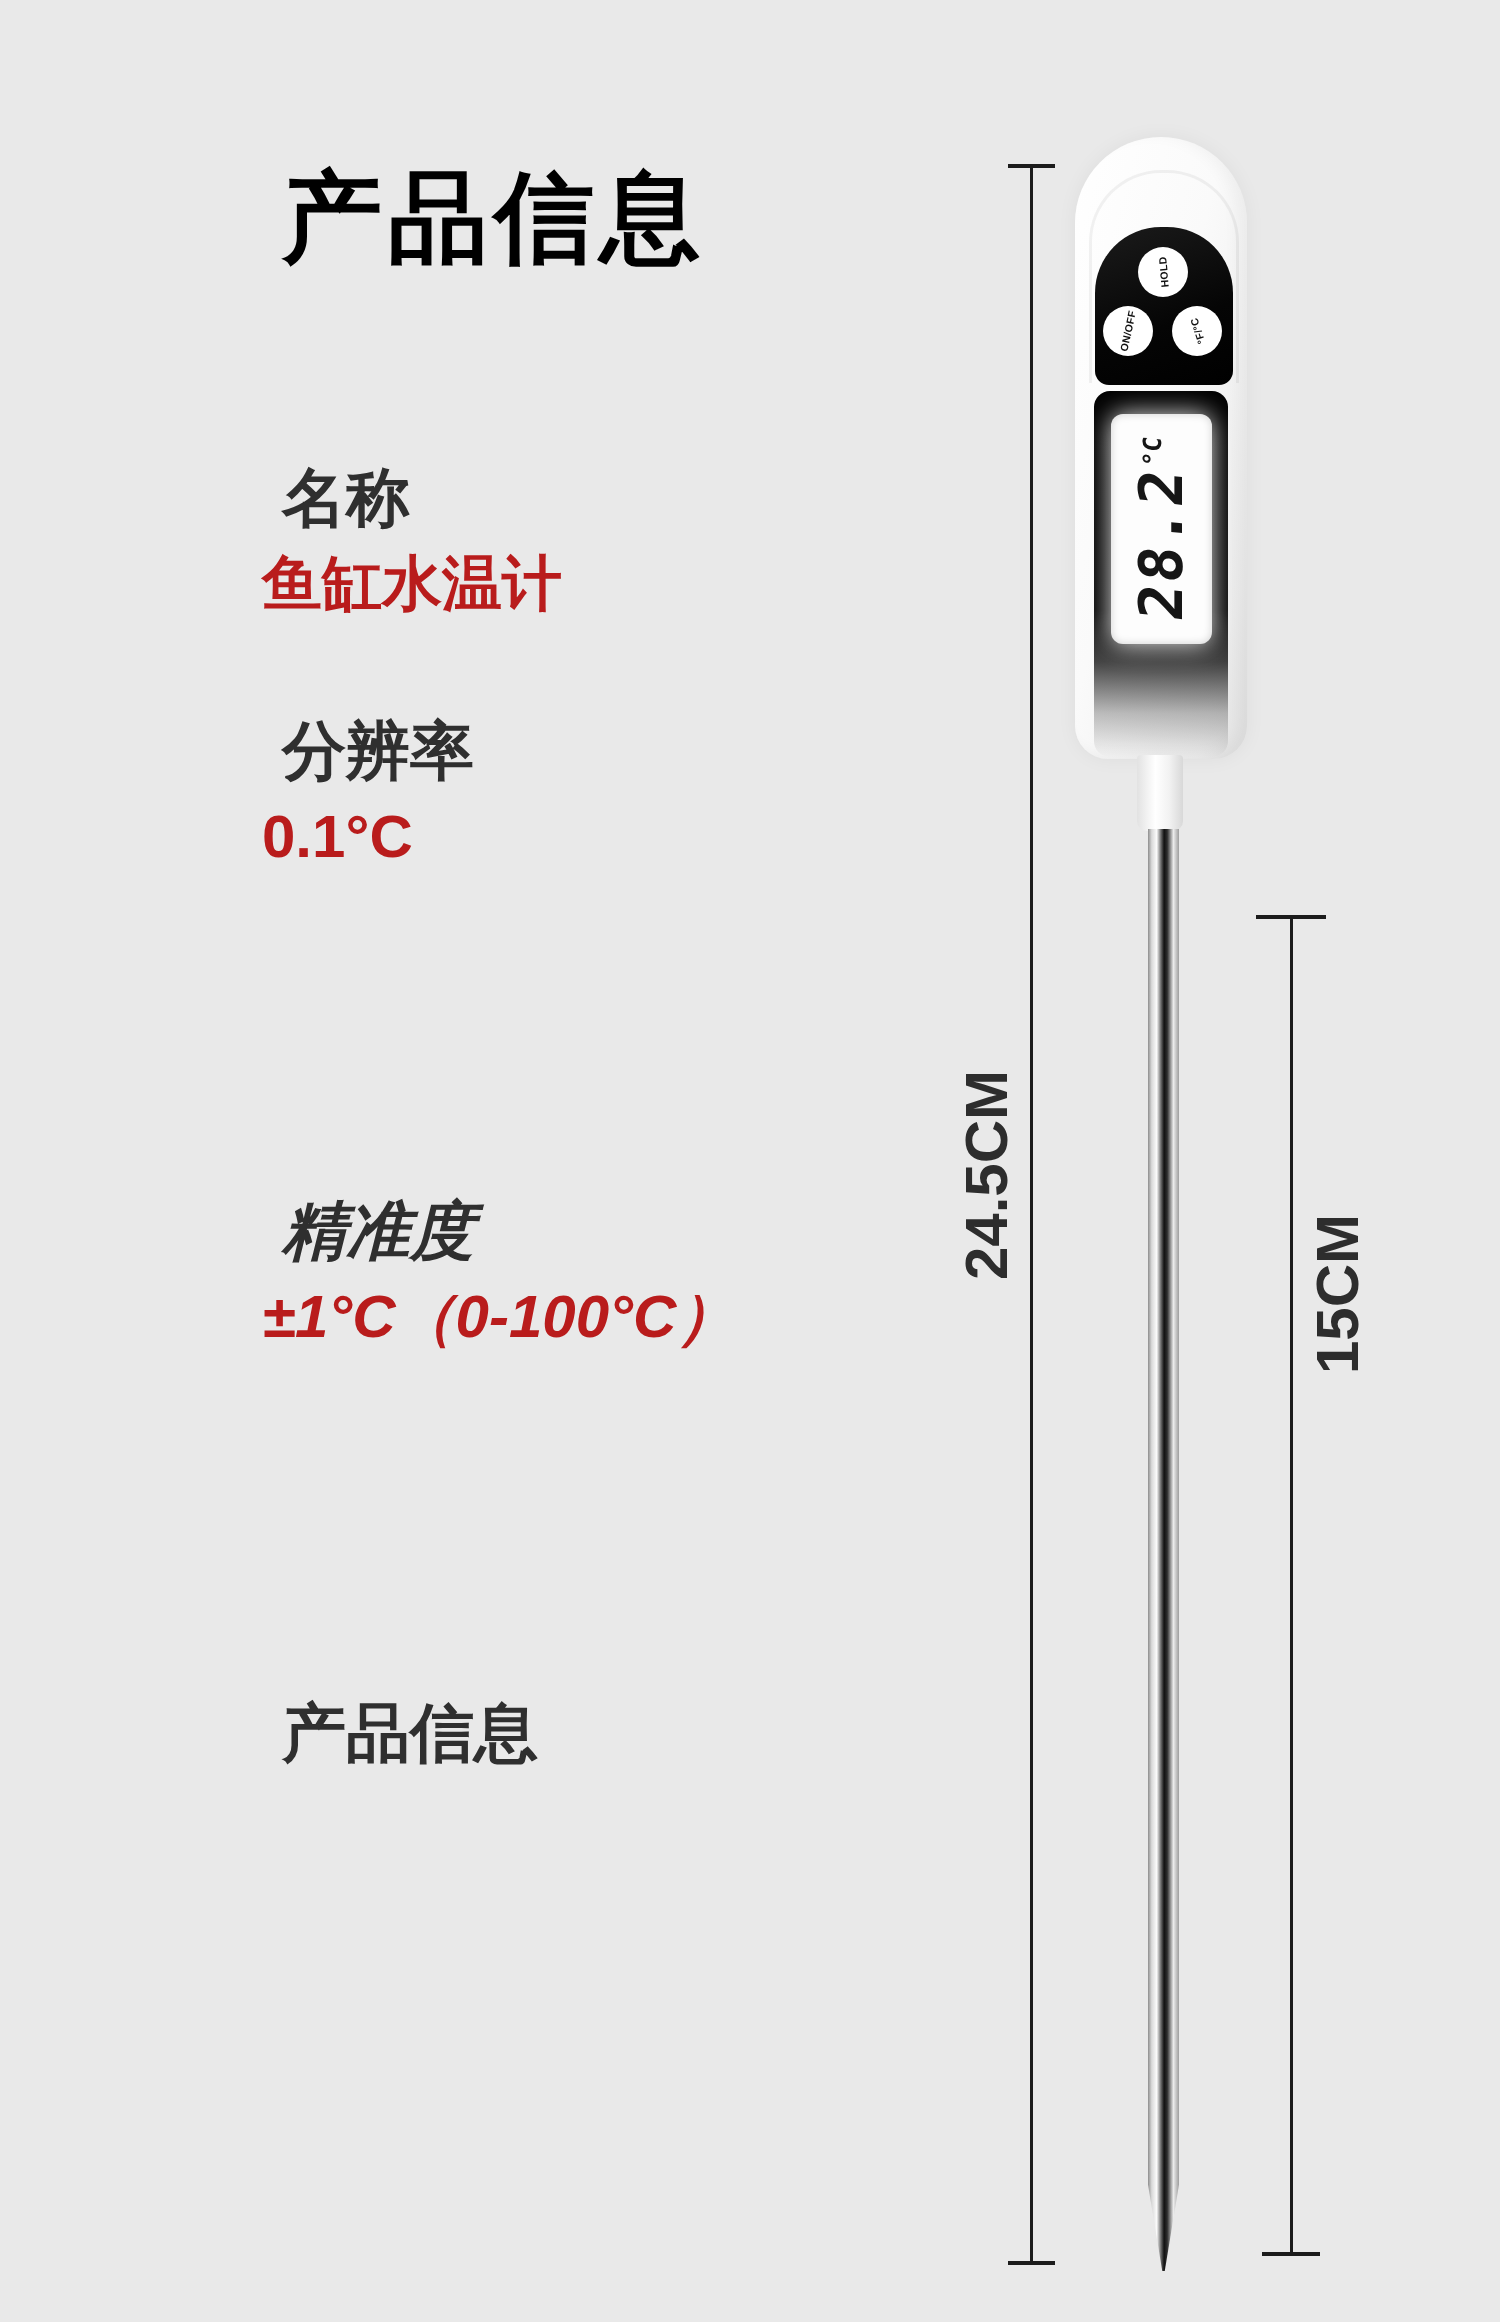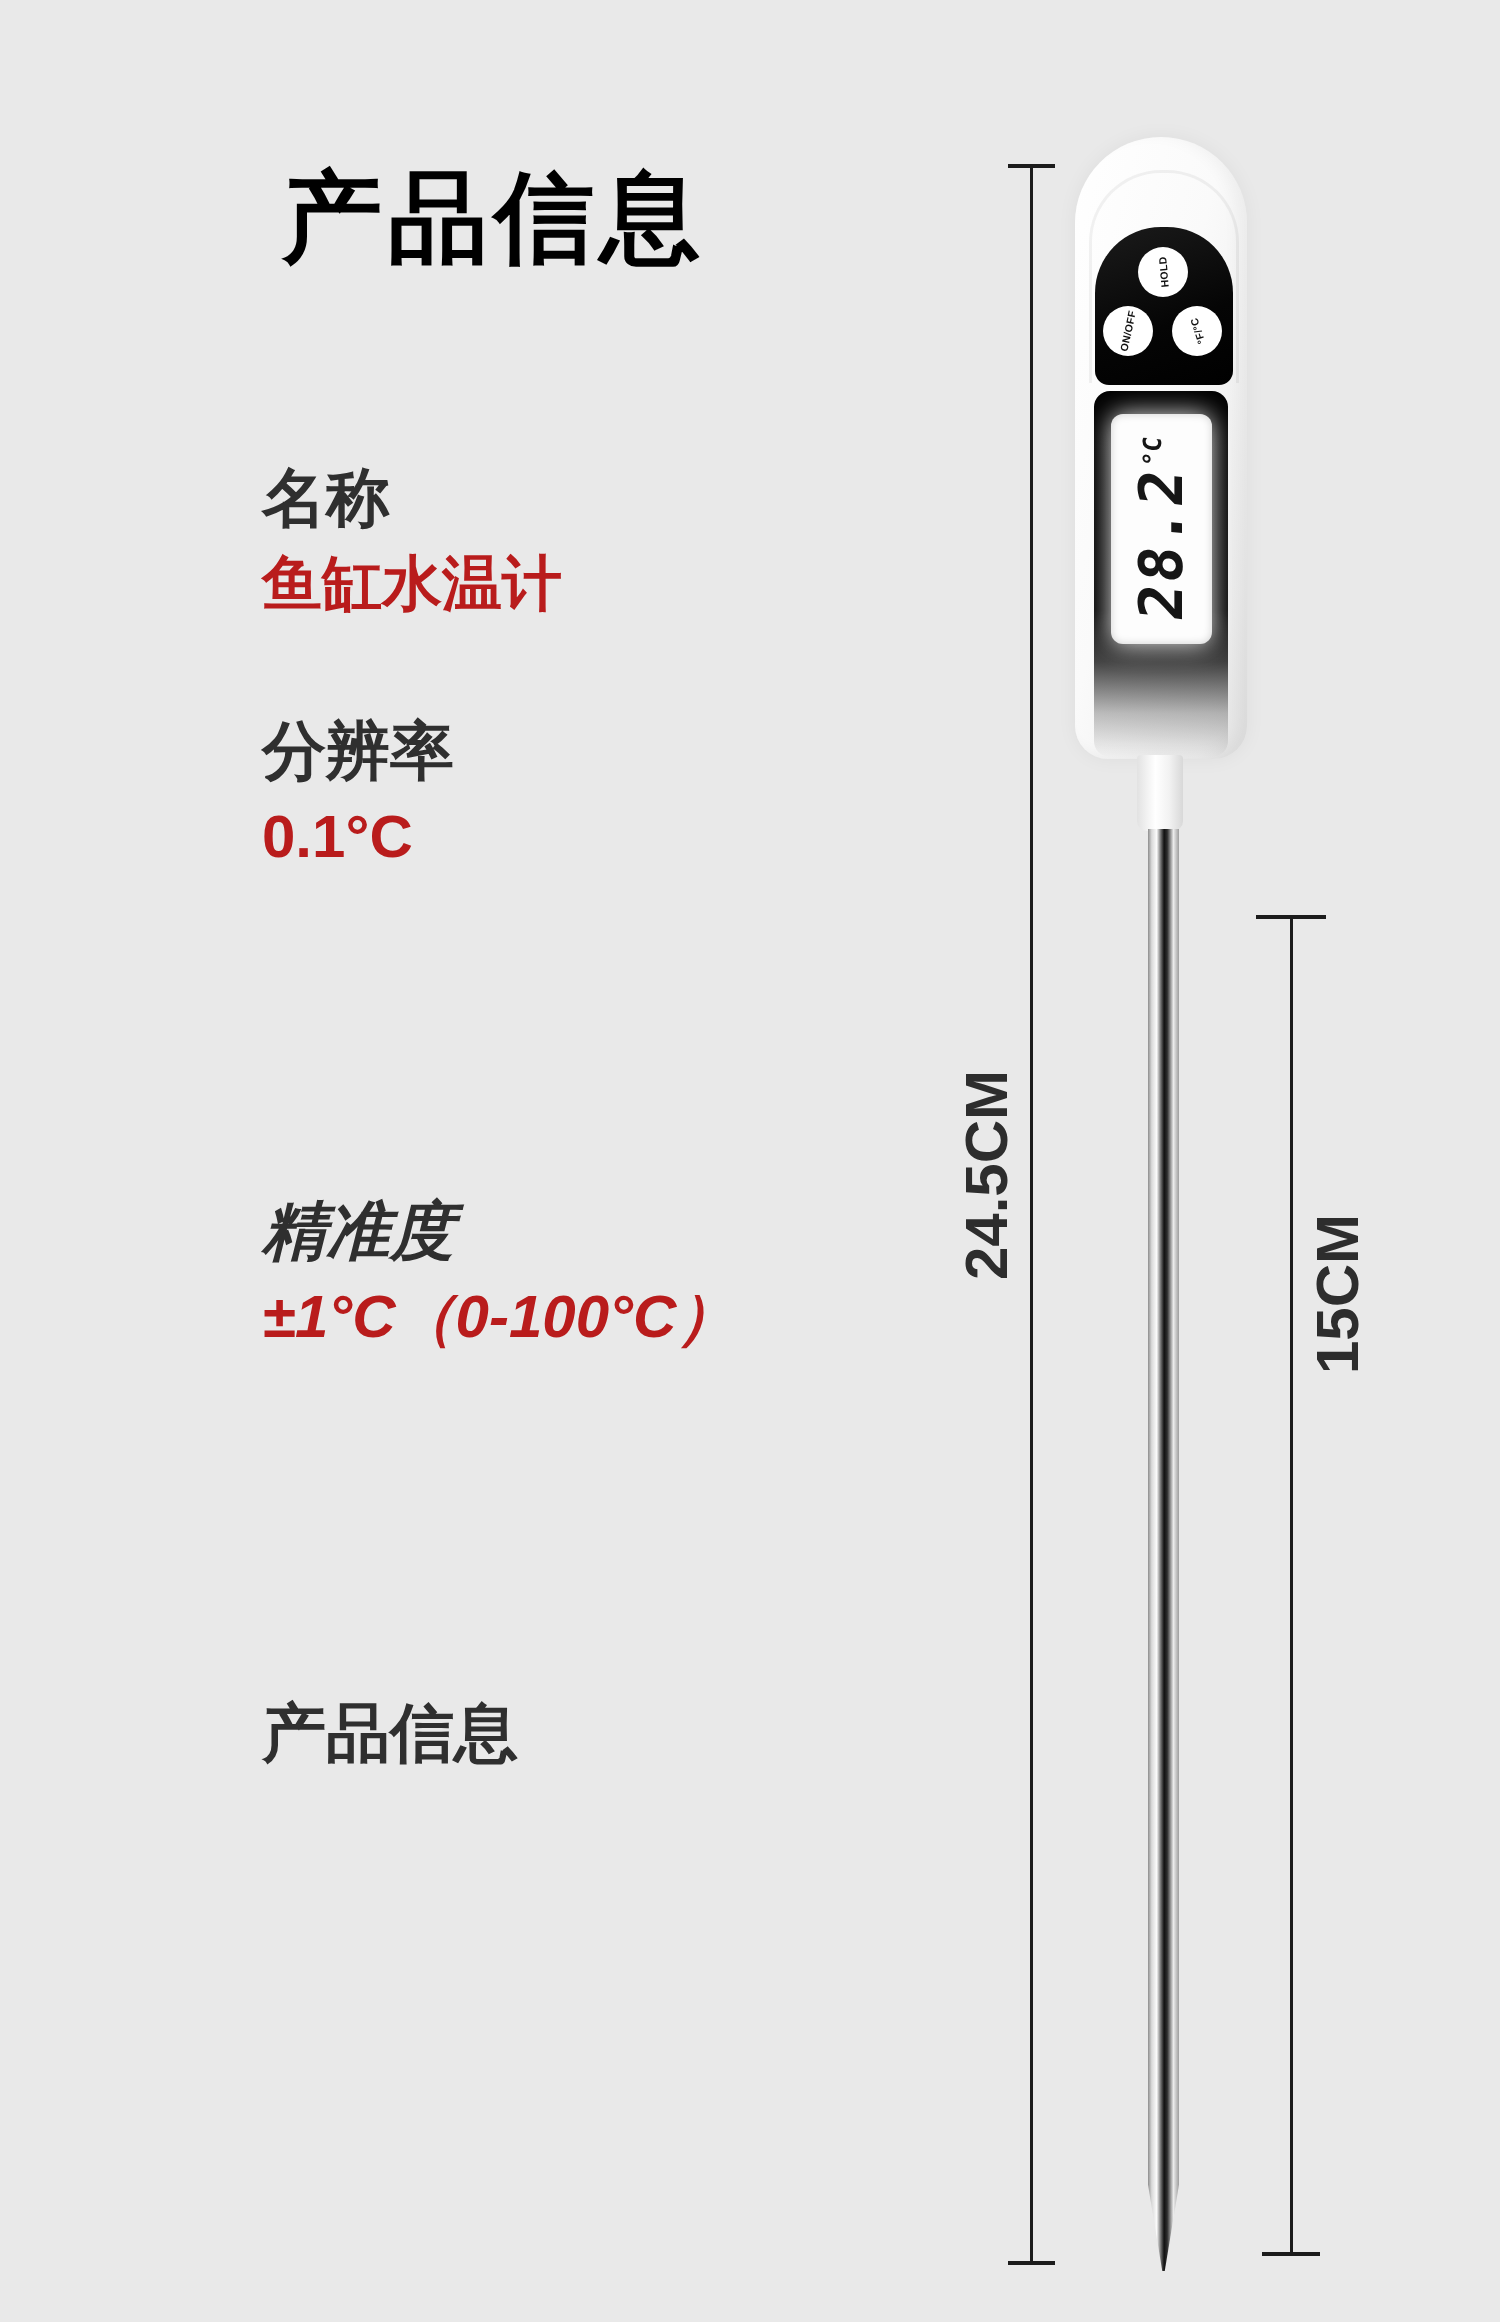--- a/index.html
+++ b/index.html
@@ -23,20 +23,21 @@
   .spec{position:absolute;left:262px;}
   .spec-1{top:466px;}
   .spec-2{top:719px;}
   .spec-3{top:959px;}
   .spec-4{top:1199px;font-style:italic;}
   .spec-5{top:1452px;}
   .spec-6{top:1701px;}
   .spec-label{
     font-size:64px;line-height:1;font-weight:600;color:#2f2f2f;
     white-space:nowrap;
+    margin-left:20px;
   }
   .spec-value{
     margin-top:24px;
     font-size:60px;line-height:1;font-weight:600;color:#b91c1c;
     white-space:nowrap;
   }
   
   .capsule{
     position:absolute;left:1075px;top:137px;width:172px;height:622px;
     border-radius:88px 88px 34px 34px;

